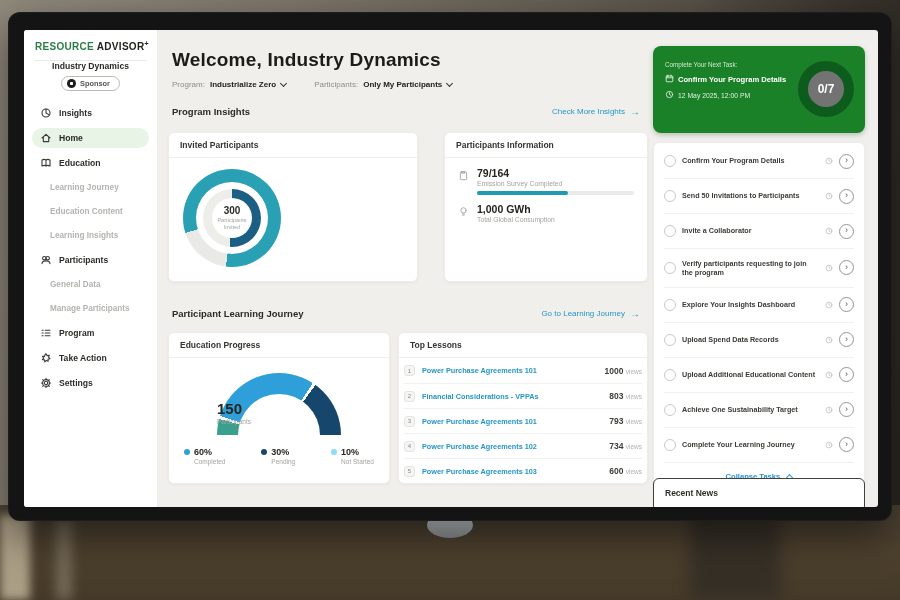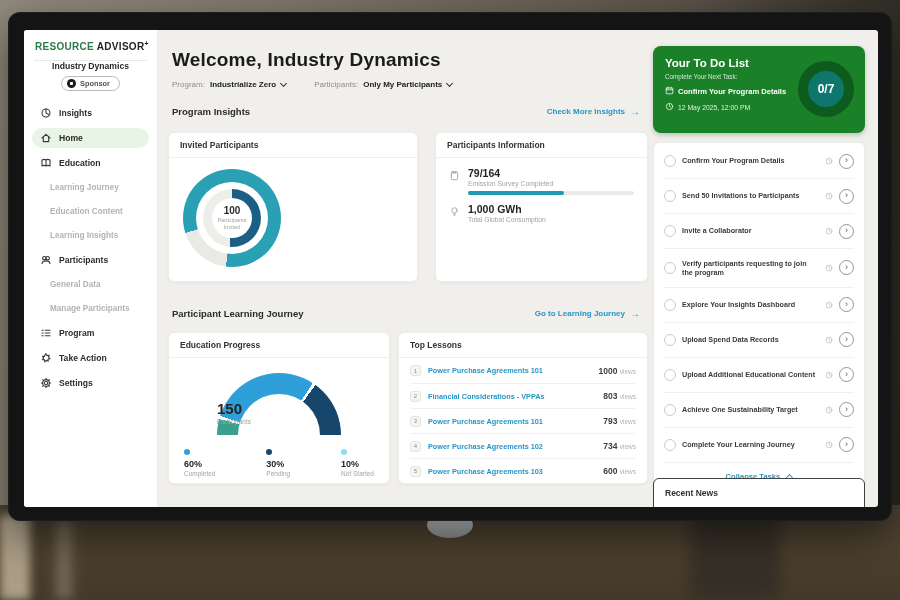--- a/index.html
+++ b/index.html
@@ -53,27 +53,27 @@
   .page-title { position:absolute; top:19px; left:12px; font-size:19px; font-weight:700; color:#1b1b18; letter-spacing:.2px; }
   .filters { position:absolute; top:50px; left:12px; display:flex; gap:28px; align-items:center; }
   .filter { display:flex; align-items:center; gap:5px; cursor:pointer; }
   .f-label { font-size:8px; color:#8d8d89; }
   .f-value { font-size:8px; font-weight:700; color:#22221e; }
   .chev { width:5px; height:5px; border-right:1.4px solid #33332f; border-bottom:1.4px solid #33332f;
     transform:rotate(45deg); margin-top:-3px; display:inline-block; }
   .sec-head { position:absolute; left:12px; right:12px; display:flex; justify-content:space-between; align-items:center; }
   .sec-head.pi { top:76px; } .sec-head.lj { top:278px; }
   .sec-title { font-size:9.5px; font-weight:700; color:#2b2b27; }
-  .sec-link { display:flex; align-items:center; gap:5px; color:#2596c8; font-size:8px; font-weight:700; cursor:pointer; text-decoration:none; }
+  .sec-link { display:flex; align-items:center; gap:5px; color:#2596c8; font-size:8px; font-weight:400; cursor:pointer; text-decoration:none; }
   .arr { font-size:10px; line-height:1; }
 
   .card { background:#fff; border:1px solid #ececea; border-radius:6px; box-shadow:0 1px 3px rgba(40,40,40,.05); overflow:hidden; }
   .card-h { padding:7px 11px; border-bottom:1px solid #eeeeec; font-size:8.5px; font-weight:700; color:#33332f; }
 
-  .row1 { position:absolute; top:102px; left:8px; right:4px; display:flex; gap:17px; }
+  .row1 { position:absolute; top:102px; left:8px; right:4px; display:flex; gap:26px; }
   .row1 .card { height:150px; }
   .card-invited { width:250px; flex:none; }
   .card-pinfo { flex:1; }
   .row2 { position:absolute; top:302px; left:8px; right:4px; display:flex; gap:8px; }
   .row2 .card { height:152px; }
   .card-eduprog { width:222px; flex:none; }
   .card-lessons { flex:1; }
 
   
   .invited-body { display:flex; align-items:center; padding:11px 6px 10px 14px; }
@@ -104,46 +104,46 @@
   .bar-fill { height:4px; border-radius:2px; }
 
   
   .gauge-wrap { width:124px; height:63px; margin:15px auto 0; position:relative; overflow:hidden; }
   .gauge-arc { position:absolute; left:0; top:0; width:124px; height:124px; border-radius:50%; }
   .gauge-hole { position:absolute; left:21px; top:21px; width:82px; height:82px; border-radius:50%; background:#fff; }
   .gauge-center { position:absolute; left:0; right:0; top:27px; text-align:left; }
   .gauge-val { font-size:15px; font-weight:700; color:#26261f; }
   .gauge-lab { font-size:6.5px; color:#a3a3a0; margin-top:1px; }
   .edu-legend { display:flex; justify-content:space-between; padding:11px 15px 0; }
-  .eleg-item { display:flex; gap:4px;flex-direction:column; }
+  .eleg-item { display:flex; gap:4px; }
   .eleg-dot { width:6px; height:6px; border-radius:50%; margin-top:2px; flex:none; }
   .eleg-val { font-size:9px; font-weight:700; color:#26261f; }
   .eleg-lab { font-size:6.5px; color:#a3a3a0; margin-top:1px; }
 
   
-  .lessons-body { padding:0 11px; }
+  .lessons-body { padding:0 5px; }
   .lesson { display:flex; align-items:center; gap:7px; height:25px; border-top:1px solid #f1f1ef; }
   .lesson:first-child { border-top:none; }
   .rank { width:11px; height:11px; background:#f5f5f3; border:1px solid #e4e4e2; border-radius:3px;
     font-size:6px; color:#8a8a86; display:flex; align-items:center; justify-content:center; flex:none; }
   .lesson-title { flex:1; font-size:7.3px; font-weight:700; color:#2596c8; text-decoration:none; cursor:pointer; }
   .views-num { font-size:8.5px; font-weight:700; color:#3c3c38; }
   .views-suffix { font-size:6.5px; color:#b2b2ae; font-style:normal; }
 
   
   .rightcol { position:absolute; left:629px; top:0; width:216px; height:477px; }
   .todo-head { position:absolute; top:16px; left:0; right:4px; height:87px; background:#1b8128; border-radius:8px;
     padding:11px 12px; color:#fff; box-shadow:0 2px 5px rgba(20,60,20,.25); }
   .todo-title { font-size:11.5px; font-weight:700; }
   .todo-sub { font-size:6.3px; color:#cfe9cf; margin:4px 0 6px; }
   .todo-next { display:flex; align-items:center; gap:4px; font-size:7.6px; font-weight:700; width:135px; }
   .todo-due { display:flex; align-items:center; gap:4px; font-size:6.8px; color:#dff0df; margin-top:5px; }
   .g-ico svg { width:9px; height:9px; stroke:#fff; stroke-width:1; fill:none; stroke-linecap:round; stroke-linejoin:round; }
   .todo-ring { position:absolute; right:11px; top:15px; width:56px; height:56px; border-radius:50%;
-    border:10px solid #0d5c1d; background:#0f766e; display:flex; align-items:center; justify-content:center;
+    border:10px solid #0d5c1d; background:#737373; display:flex; align-items:center; justify-content:center;
     font-size:12px; font-weight:700; color:#fff; }
   .tasks-card { position:absolute; top:112px; left:0; right:4px; background:#fff; border:1px solid #ececea;
     border-radius:6px; box-shadow:0 1px 3px rgba(40,40,40,.05); padding:1px 10px 3px; }
   .task { display:flex; align-items:center; gap:6px; padding:9.5px 0; border-bottom:1px solid #f0f0ee; }
   .task-check { width:12px; height:12px; border:1.4px solid #cacac8; border-radius:50%; flex:none; cursor:pointer; }
   .task-label { flex:1; font-size:7.2px; font-weight:700; color:#3a3a35; line-height:1.3; }
   .task-clock { flex:none; display:flex; }
   .task-clock svg { width:8px; height:8px; stroke:#b5b5b2; stroke-width:1; fill:none; stroke-linecap:round; }
   .task-go { width:15px; height:15px; border:1.3px solid #96968f; border-radius:50%; background:none; flex:none;
     display:flex; align-items:center; justify-content:center; font-size:9px; color:#55554f; line-height:1; cursor:pointer; padding:0 0 1px; }
@@ -288,21 +288,21 @@
 
       <div class="card card-invited">
         <div class="card-h">Invited Participants</div>
         <div class="invited-body">
           <div class="donut">
             <div class="donut-arc-outer" id="donut-outer" style="background: conic-gradient(from 252deg, rgb(42, 160, 181) 0deg, rgb(42, 160, 181) 295.2deg, rgb(233, 233, 230) 295.2deg, rgb(233, 233, 230) 360deg);"></div>
             <div class="donut-hole-outer"></div>
             <div class="donut-arc-inner" id="donut-inner" style="background: conic-gradient(rgb(27, 95, 133) 0deg, rgb(27, 95, 133) 184.39deg, rgb(237, 237, 234) 184.39deg, rgb(237, 237, 234) 360deg);"></div>
             <div class="donut-hole-inner"></div>
             <div class="donut-center">
-              <span class="donut-center-val">100</span>
+              <span class="donut-center-val">300</span>
               <span class="donut-center-lab">Participants Invited</span>
             </div>
           </div>
         </div>
       </div>
 
       <div class="card card-pinfo">
         <div class="card-h">Participants Information</div>
         <div class="pinfo-body">
           <div class="stat-row">
@@ -409,21 +409,20 @@
             <a class="lesson-title">Power Purchase Agreements 103</a>
             <span><span class="views-num">600</span> <span class="views-suffix">views</span></span>
           </div>
         </div>
       </div>
     </div>
   </main>
 
   <section class="rightcol">
     <div class="todo-head">
-      <div class="todo-title">Your To Do List</div>
       <div class="todo-sub">Complete Your Next Task:</div>
       <div class="todo-next">
         <span class="g-ico"><svg viewBox="0 0 12 12">
                 <rect x="1.6" y="2.6" width="8.8" height="7.8" rx="1"></rect>
                 <path d="M1.6 5 h8.8 M4 1.4 v2 M8 1.4 v2"></path>
               </svg></span>
         <span>Confirm Your Program Details</span>
       </div>
       <div class="todo-due">
         <span class="g-ico"><svg viewBox="0 0 12 12">

